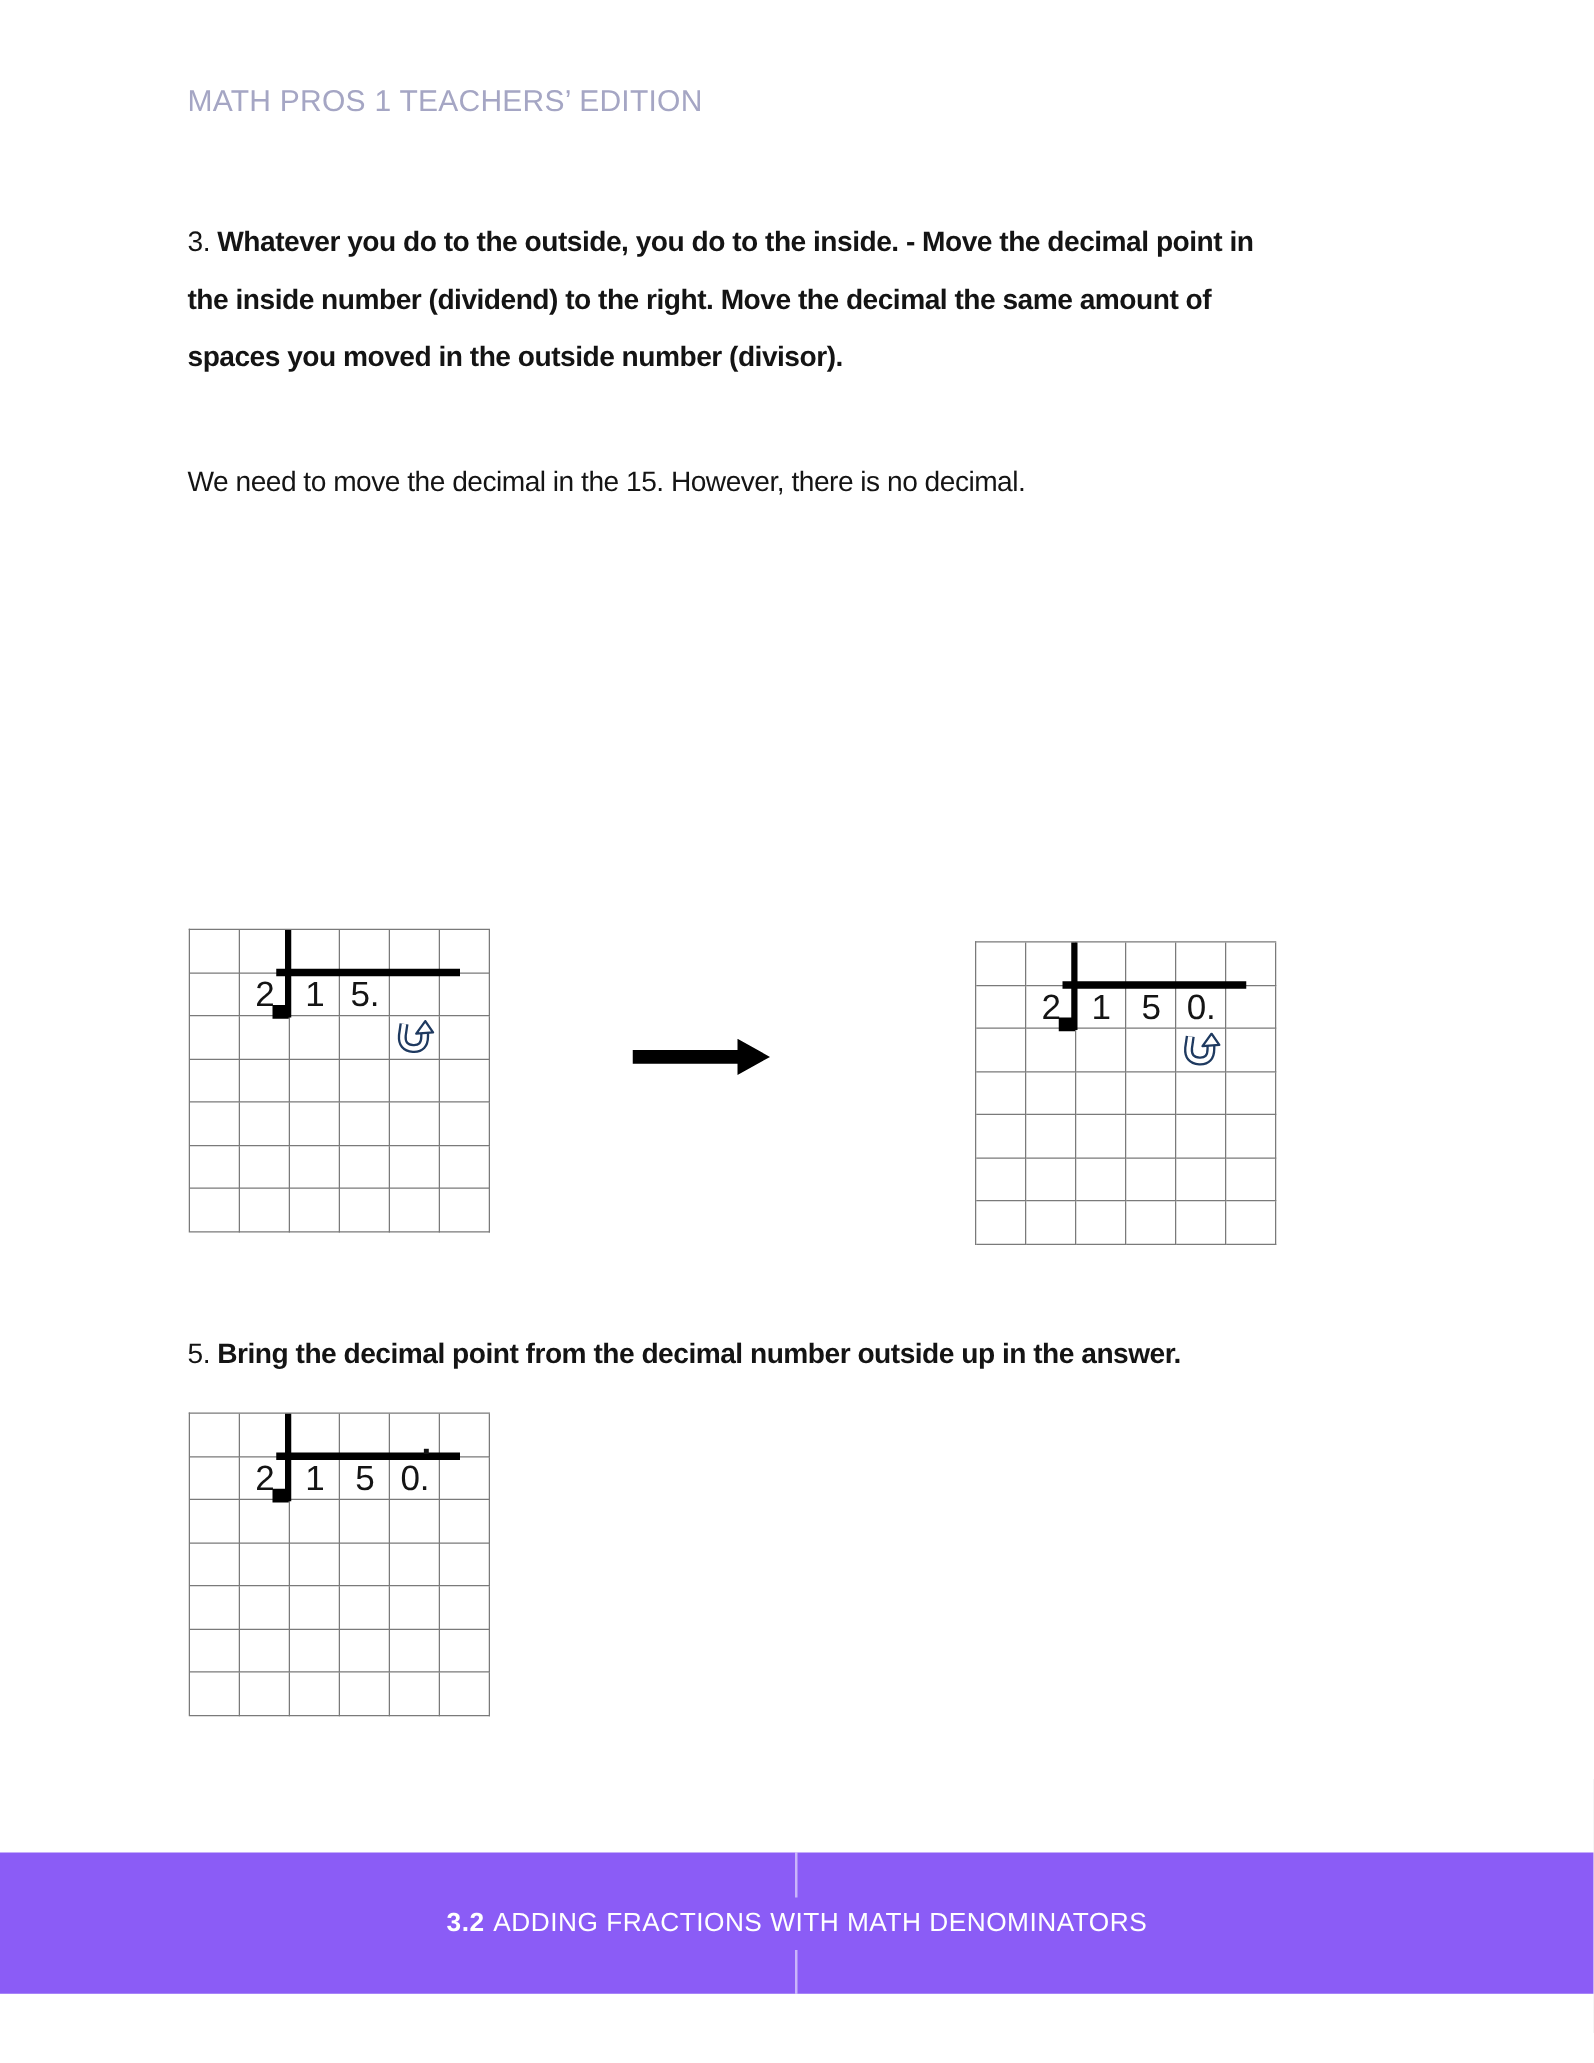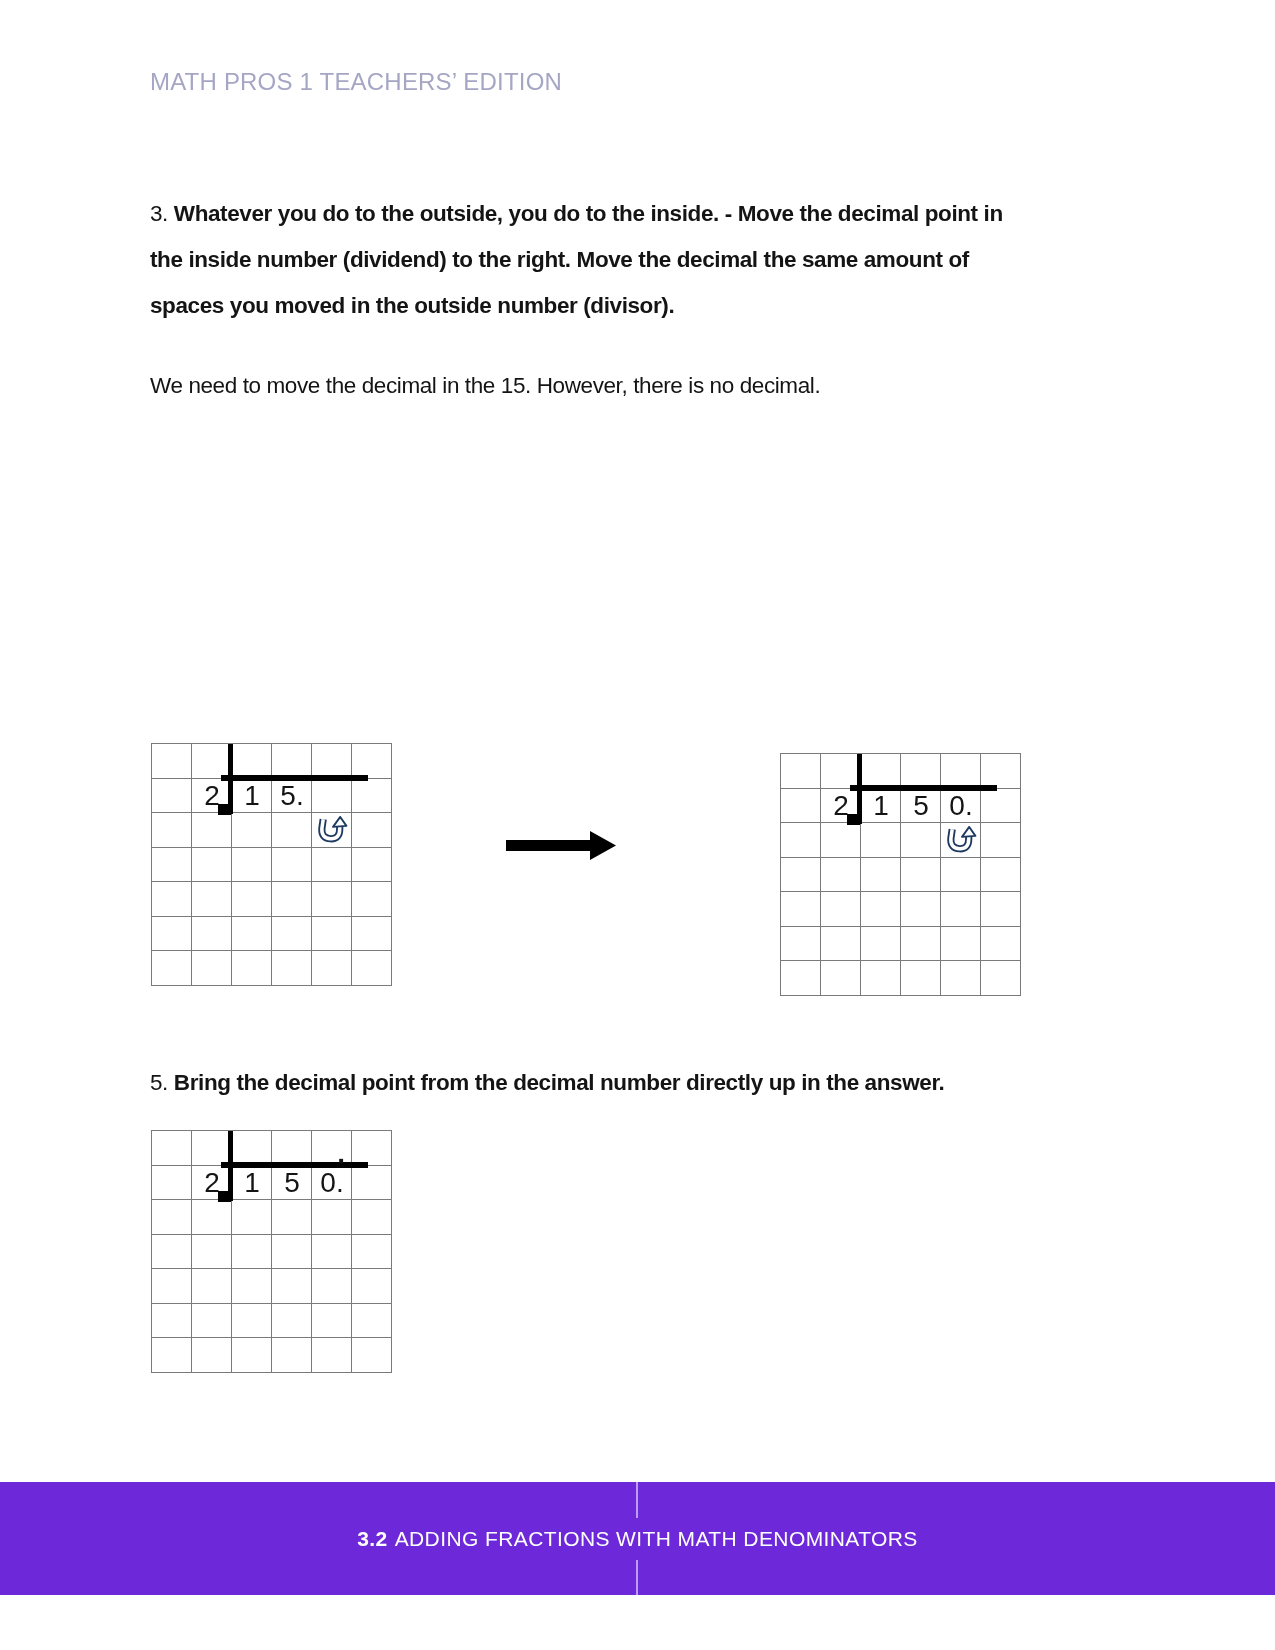--- a/index.html
+++ b/index.html
@@ -19,21 +19,21 @@
     font-size:24px;letter-spacing:0.2px;
     color:#a5a6c4;
   }
   
   .para{
     position:absolute;left:150px;width:940px;
     font-size:22.5px;line-height:46px;letter-spacing:-0.4px;
     white-space:pre-line;
   }
   .para .bold-run{font-weight:700;}
-  #p-step3{top:168px;}
+  #p-step3{top:148px;}
   #p-note1{top:340px;}
   #p-step4{top:458px;}
   #p-note2{top:568px;}
   #p-step5{top:1037px;}
   
   .div-grid{
     position:absolute;
     border-top:1px solid #7a7a7a;border-left:1px solid #7a7a7a;
   }
   .grid-cells{
@@ -61,21 +61,21 @@
     font-size:28px;font-weight:700;line-height:18px;color:#141414;
   }
   #grid-before{left:151px;top:743px;}
   #grid-after{left:780px;top:753px;}
   #grid-answer{left:151px;top:1130px;}
   
   .transform-arrow{position:absolute;left:506px;top:831px;width:110px;height:29px;}
   
   .footer-band{
     position:absolute;left:0;top:1482px;width:1275px;height:113px;
-    background:#6d28d9;
+    background:#8b5cf6;
     display:flex;align-items:center;justify-content:center;
     color:#ffffff;font-size:21px;letter-spacing:0.4px;
   }
   .footer-band .section-number{font-weight:700;margin-right:7px;}
   .footer-rule{position:absolute;left:636px;width:2px;background:rgba(255,255,255,0.55);}
   #footer-rule-top{top:1482px;height:36px;}
   #footer-rule-bottom{top:1560px;height:35px;}
 </style>
 </head>
 <body>
@@ -210,21 +210,21 @@
     <div class="bk-vert"></div>
     <div class="bk-foot"></div>
     <div class="bk-bar"></div>
     <svg class="move-arrow" viewBox="0 0 32 27">
       <path d="M7 3 L5.7 12 Q5 21.5 14 22 Q23 22.5 23 12.5 L23 9" fill="none" stroke="#1f3a60" stroke-width="7"></path>
       <path d="M7 3 L5.7 12 Q5 21.5 14 22 Q23 22.5 23 12.5 L23 9" fill="none" stroke="#ffffff" stroke-width="3.4"></path>
       <polygon points="16.5,10.5 29.5,9.5 23.5,0.8" fill="#ffffff" stroke="#1f3a60" stroke-width="1.8" stroke-linejoin="round"></polygon>
     </svg>
   </div>
 
-  <p class="para" id="p-step5"><span>5. </span><span class="bold-run">Bring the decimal point from the decimal number directly up in the answer.</span></p>
+  <p class="para" id="p-step5"><span>5. </span><span class="bold-run">Bring the decimal point from the decimal number outside up in the answer.</span></p>
 
   <div class="div-grid" id="grid-answer">
     <div class="grid-cells">
         <div class="cell"></div>
         <div class="cell"></div>
         <div class="cell"></div>
         <div class="cell"></div>
         <div class="cell"></div>
         <div class="cell"></div>
         <div class="cell"></div>

